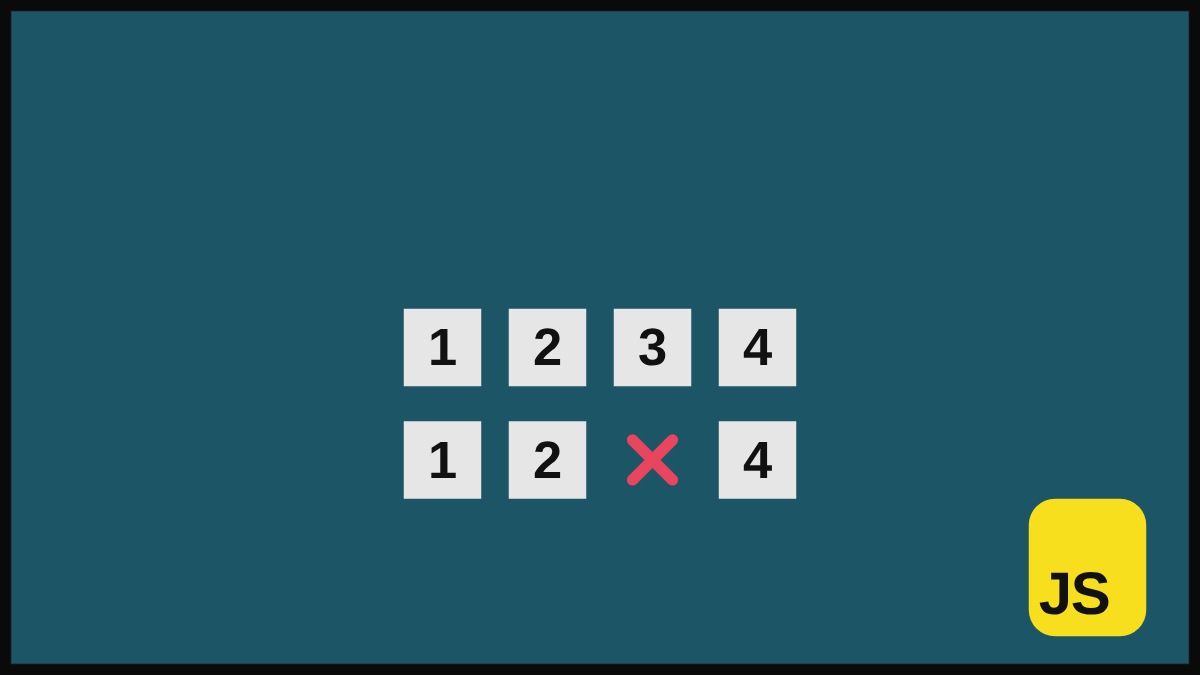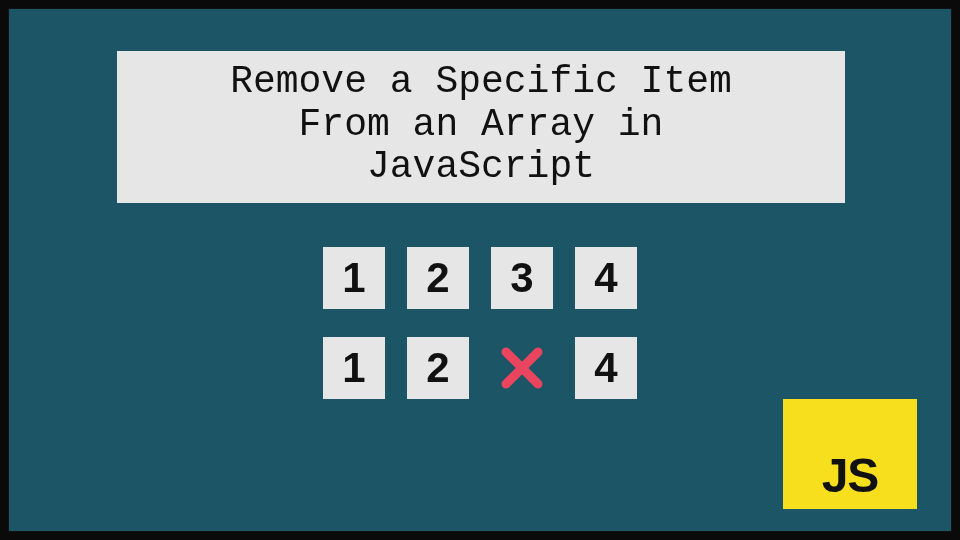--- a/index.html
+++ b/index.html
@@ -67,46 +67,42 @@
     background: transparent;
   }
   .x-icon {
     width: 44px;
     height: 44px;
   }
   .js-badge {
     position: absolute;
     right: 34px;
     bottom: 22px;
-    width: 134px;
+    width: 94px;
     height: 110px;
     background: #f7df1e;
     display: flex;
     align-items: flex-end;
-    justify-content: center;
+    justify-content: flex-start;
     padding: 6px 8px;
+    border-radius: 21px;
   }
   .js-text {
     font-family: Arial, Helvetica, sans-serif;
     font-weight: 900;
     font-size: 48px;
     letter-spacing: -1px;
     color: #111;
   }
 </style>
 </head>
 <body>
 
 <div class="canvas">
 
-  <div class="title-box">
-    <div class="title-text">Remove a Specific Item
-From an Array in
-JavaScript</div>
-  </div>
 
   <div class="rows">
     <div class="row">
       <div class="cell">1</div>
       <div class="cell">2</div>
       <div class="cell">3</div>
       <div class="cell">4</div>
     </div>
     <div class="row">
       <div class="cell">1</div>

